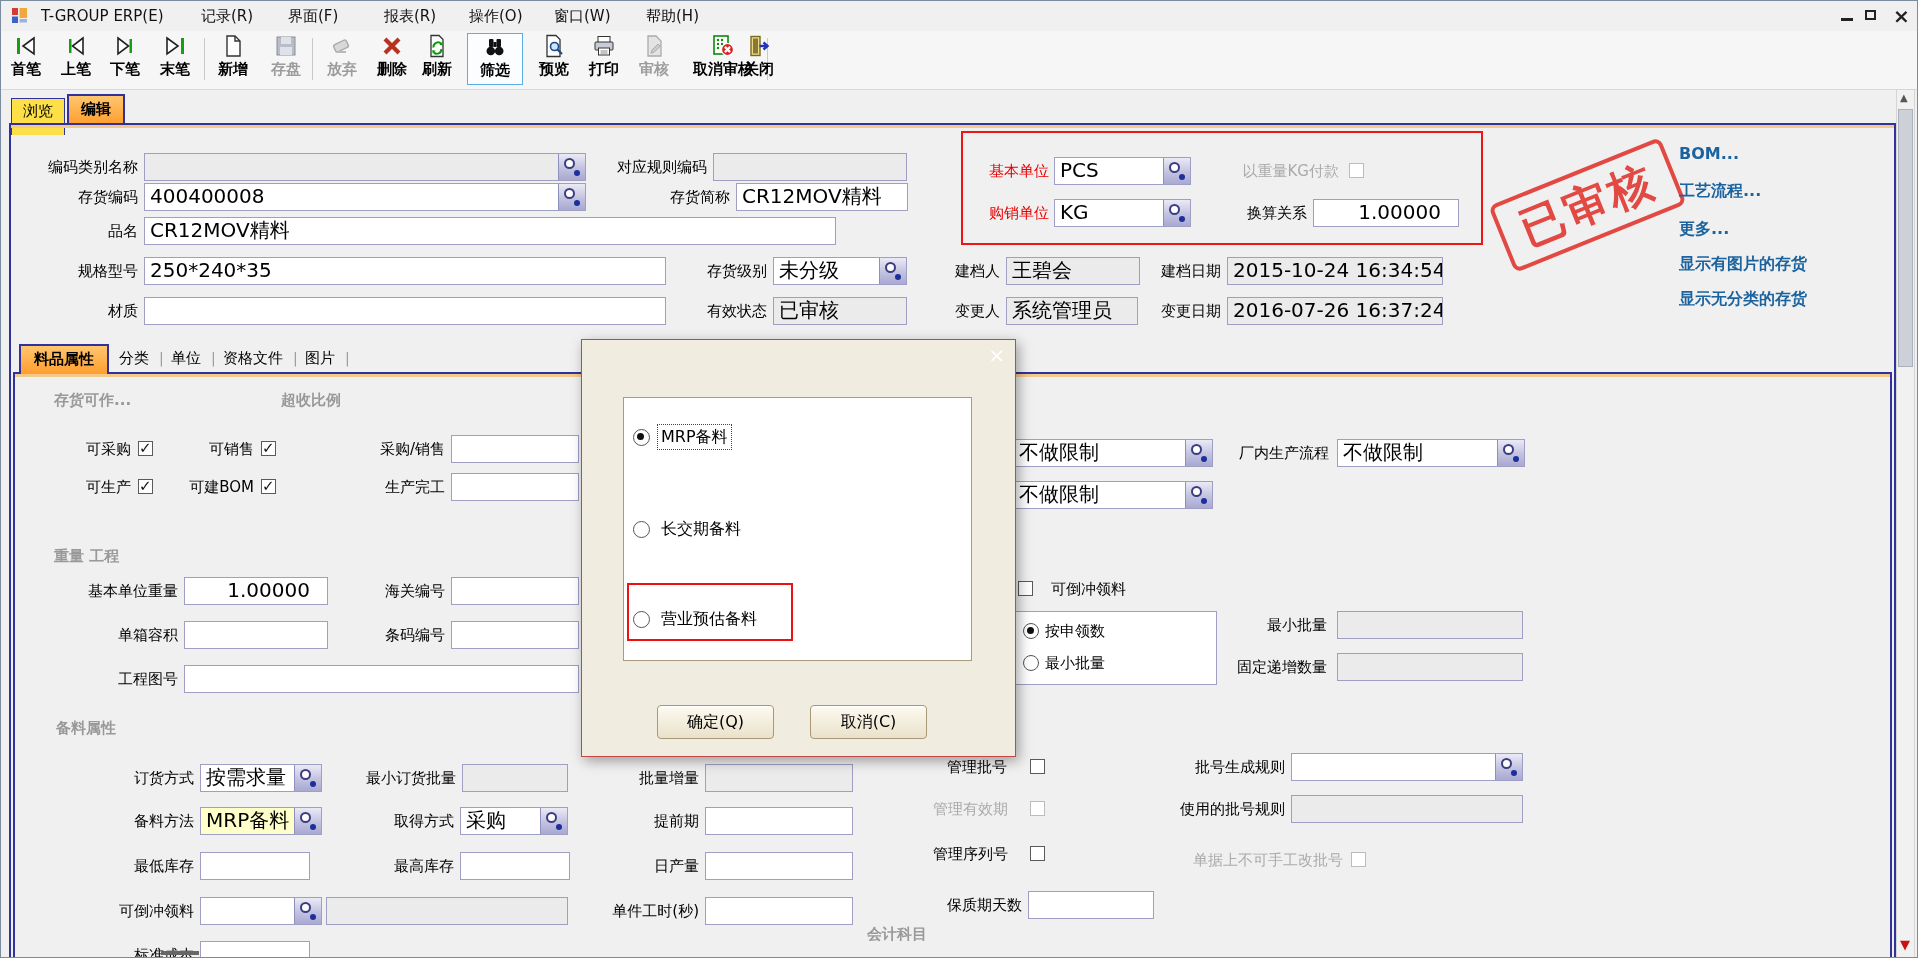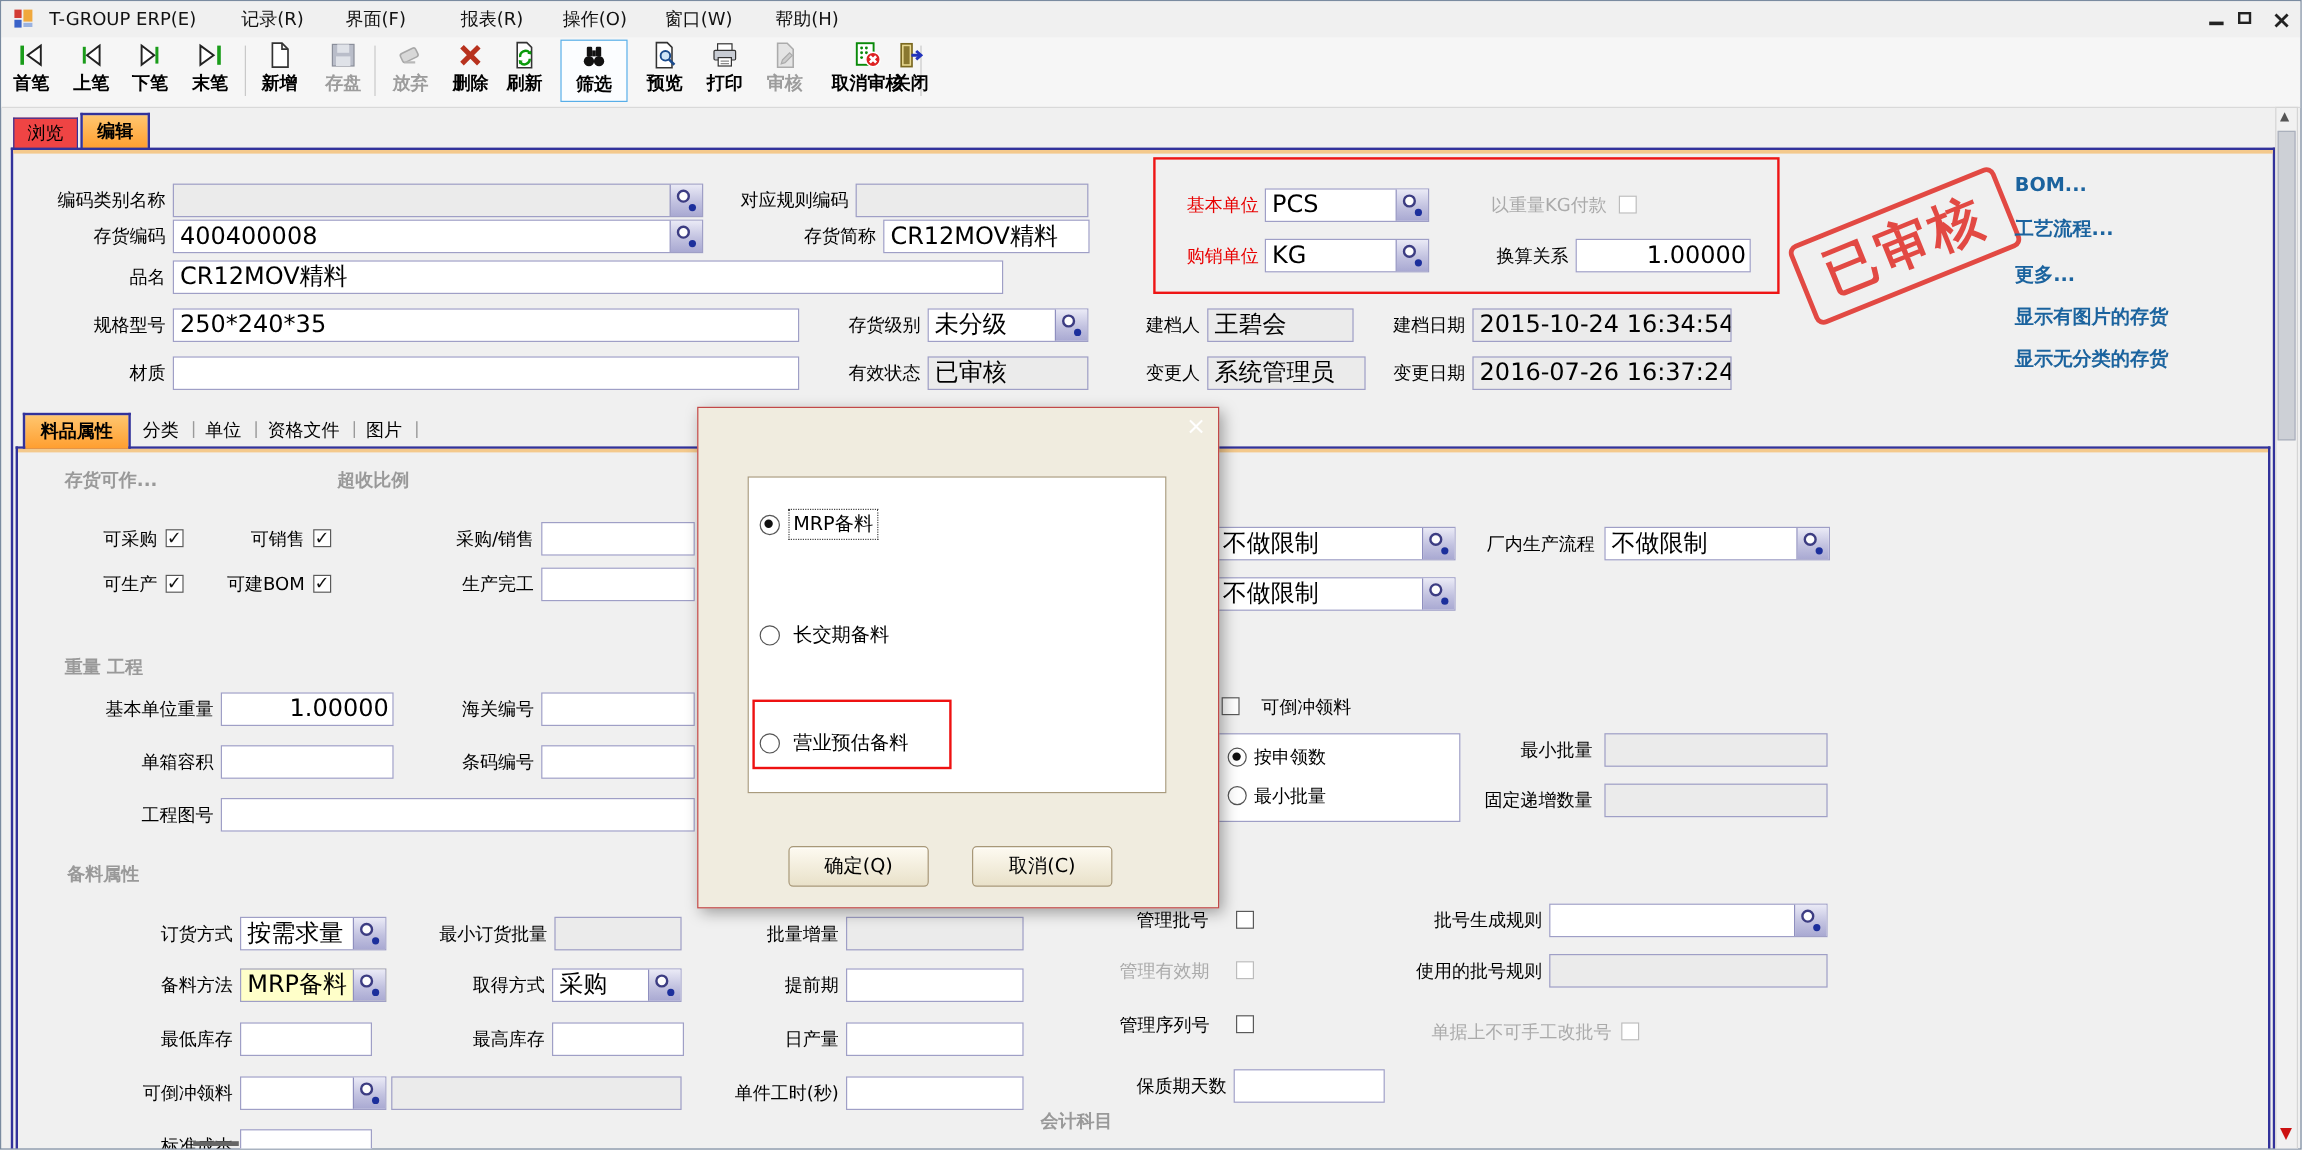--- a/index.html
+++ b/index.html
@@ -14,41 +14,41 @@
   .maxbox{left:1864px;top:9px;width:11px;height:10px;border:2px solid #222;box-sizing:border-box;}
   .closex{left:1892px;top:2px;font-size:20px;font-weight:bold;line-height:26px;}
   .toolbar{position:absolute;left:0;top:30px;width:100%;height:58px;background:#f6f6f6;border-bottom:1px solid #d9d9d9;}
   .tbtn{position:absolute;top:2px;text-align:center;cursor:pointer;}
   .tbtn .ico{display:block;margin:0 auto;width:26px;height:26px;}
   .tbtn .tl{display:block;font-size:15px;color:#000;line-height:18px;margin-top:1px;white-space:nowrap;font-weight:bold;}
   .tbtn.dis .tl{color:#9c9c9c;}
   .tbtn.focus{border:1px solid #58aee8;background:#fbfdff;box-sizing:border-box;}
   .tsep{position:absolute;top:7px;height:42px;width:1px;background:#c9c9c9;}
   .vtab{position:absolute;text-align:center;font-size:15px;box-sizing:border-box;cursor:pointer;}
-  .vtab.plain{left:10px;top:97px;width:54px;height:27px;line-height:24px;background:#ef4444;border:1px solid #32329b;border-bottom:none;}
+  .vtab.plain{left:10px;top:97px;width:54px;height:37px;line-height:24px;background:#fde047;border:1px solid #32329b;border-bottom:none;}
   .vtab.active{left:66px;top:93px;width:58px;height:30px;line-height:27px;font-weight:bold;
                background:linear-gradient(180deg,#ffc66f,#ff9e2f);border:2px solid #32329b;border-bottom:none;}
   .border-main{position:absolute;left:8px;top:122px;width:1887px;height:836px;border:2px solid #32329b;border-bottom:none;box-sizing:border-box;pointer-events:none;}
   .border-main::before{content:"";position:absolute;left:0;top:0;right:0;height:3px;background:#f4c98c;}
   .border-sub{position:absolute;left:12px;top:371px;width:1879px;height:587px;border:2px solid #32329b;border-bottom:none;box-sizing:border-box;pointer-events:none;}
   .border-sub::before{content:"";position:absolute;left:0;top:0;right:0;height:3px;background:#f4c98c;}
   .stab{position:absolute;font-size:15px;cursor:pointer;white-space:nowrap;}
   .stab.active{left:18px;top:343px;width:90px;height:30px;line-height:26px;text-align:center;font-weight:bold;
                background:linear-gradient(180deg,#ffc66f,#ff9e2f);border:2px solid #32329b;border-bottom:none;box-sizing:border-box;z-index:3;}
   .stabsep{position:absolute;color:#9a9a9a;font-size:14px;top:349px;}
   .lb{position:absolute;font-size:15px;height:28px;line-height:28px;text-align:right;white-space:nowrap;color:#000;}
   .lbl{position:absolute;font-size:15px;height:28px;line-height:28px;text-align:left;white-space:nowrap;color:#000;}
   .red{color:#e80000;}
   .dis{color:#aaaaaa;}
   .sect{position:absolute;font-size:15px;font-weight:bold;color:#999;white-space:nowrap;}
   .f{position:absolute;height:28px;background:#fff;border:1px solid #9f9fc6;box-sizing:border-box;}
   .f .fv{display:block;height:100%;line-height:25px;font-size:20px;padding:0 5px;overflow:hidden;white-space:nowrap;}
   .f.gray{background:#ebebeb;}
   .f.yellow{background:#ffffc9;}
-  .f.num .fv{text-align:right;padding-right:3px;}
+  .f.num .fv{text-align:right;padding-right:17px;}
   .lk{position:absolute;top:0;right:0;width:26px;height:26px;background:linear-gradient(180deg,#eaeaf6 0%,#c2c2e0 55%,#a9a9d2 100%);border-left:1px solid #8f8fbf;cursor:pointer;}
   .lk::before{content:"";position:absolute;left:5px;top:4px;width:11px;height:11px;border:2px solid #3c3c82;border-radius:50%;background:#fdfdfd;box-sizing:border-box;}
   .lk::after{content:"";position:absolute;right:5px;bottom:4px;width:6px;height:6px;background:#1c2f9c;border-radius:50%;}
   .cb{position:absolute;width:15px;height:15px;background:#fff;border:1px solid #5a5a5a;box-sizing:border-box;cursor:pointer;}
   .cb.checked::before{content:"✓";position:absolute;left:0;top:-3px;font-size:15px;font-weight:bold;color:#111;}
   .cb.disbox{border-color:#bcbcbc;}
   .rd{position:absolute;width:16px;height:16px;border:1px solid #555;border-radius:50%;background:#fff;box-sizing:border-box;cursor:pointer;}
   .rd.sel::before{content:"";position:absolute;left:3px;top:3px;width:7px;height:7px;border-radius:50%;background:#111;}
   .grpbox{position:absolute;background:#fff;border:1px solid #9f9fc6;box-sizing:border-box;}
   .qlink{position:absolute;left:1678px;font-size:16px;font-weight:bold;color:#1b639e;white-space:nowrap;cursor:pointer;}
@@ -261,21 +261,21 @@
 <div class="lb" style="left:47px;top:256px;width:90px">规格型号</div>
 <div class="f" style="left:143px;top:256px;width:522px">
     <span class="fv">250*240*35</span>
   </div>
 <div class="lb" style="left:676px;top:256px;width:90px">存货级别</div>
 <div class="f" style="left:772px;top:256px;width:134px">
     <span class="fv">未分级</span>
     <span class="lk"></span>
   </div>
 <div class="lb" style="left:929px;top:256px;width:70px">建档人</div>
-<div class="f gray" style="left:1005px;top:256px;width:122px">
+<div class="f gray" style="left:1005px;top:256px;width:134px">
     <span class="fv">王碧会</span>
   </div>
 <div class="lb" style="left:1130px;top:256px;width:90px">建档日期</div>
 <div class="f gray" style="left:1226px;top:256px;width:216px">
     <span class="fv">2015-10-24 16:34:54</span>
   </div>
 
 <div class="lb" style="left:67px;top:296px;width:70px">材质</div>
 <div class="f" style="left:143px;top:296px;width:522px">
     <span class="fv"></span>

